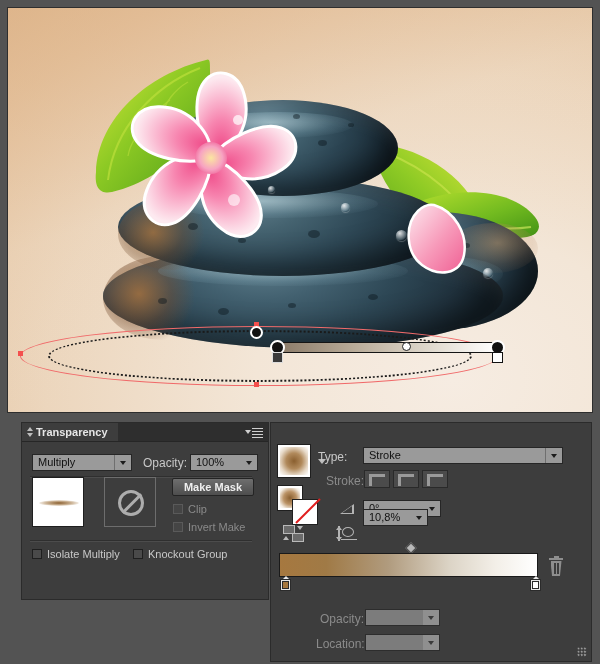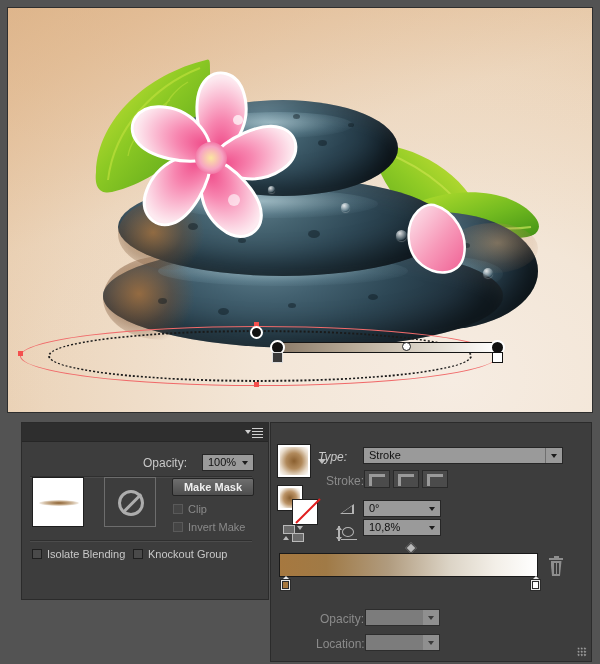--- a/index.html
+++ b/index.html
@@ -310,34 +310,43 @@
     <div class="annot-dot" style="left:394px;top:334px;width:7px;height:7px;background:#fff;border:1px solid #222"></div>
     <div class="annot-sq" style="left:264px;top:344px;width:9px;height:9px;background:#3a3a3a;border:1px solid #ddd"></div>
     <div class="annot-sq" style="left:484px;top:344px;width:9px;height:9px;background:#fff;border:1px solid #111"></div>
   </div>
 </div>
 
 <div id="panels">
 
   <div class="panel" style="left:21px;top:4px;width:246px;height:176px;">
     <div class="panel-tabbar">
+      <div class="panel-tab">
+        <span class="tab-grip"></span>
+        <span>Transparency</span>
+      </div>
       <div class="panel-menu">
         <span class="pm-tri"></span>
         <span class="pm-lines">
           <i style="top:1px"></i>
             <i style="top:4px"></i>
             <i style="top:7px"></i>
             <i style="top:10px"></i>
         </span>
       </div>
     </div>
   </div>
 
+  <div class="field" style="left:32px;top:36px;width:100px;">
+    <span class="fv">Multiply</span>
+    <span class="sep"></span>
+    <span class="arrow"></span>
+  </div>
   <div class="lbl" style="left:143px;top:38px;">Opacity:</div>
-  <div class="field" style="left:190px;top:36px;width:52px;margin-left:12px;">
+  <div class="field" style="left:190px;top:36px;width:68px;">
     <span class="fv">100%</span>
     <span class="arrow"></span>
   </div>
   <div class="divider" style="left:30px;top:58px;width:222px;"></div>
 
   <div class="thumb" id="tp-thumb-art" style="left:32px;top:59px;">
     <span class="streak"></span>
   </div>
   <div class="thumb" id="tp-thumb-mask" style="left:104px;top:59px;">
     <span class="no-sign"></span>
@@ -350,21 +359,21 @@
   </div>
   <div class="ckrow" style="left:173px;top:103px;">
     <span class="ckbox dimbox"></span>
     <span class="cklbl dim">Invert Make</span>
   </div>
 
   <div class="divider" style="left:30px;top:122px;width:222px;"></div>
 
   <div class="ckrow" style="left:32px;top:130px;">
     <span class="ckbox"></span>
-    <span class="cklbl">Isolate Blending</span>
+    <span class="cklbl">Isolate Multiply</span>
   </div>
   <div class="ckrow" style="left:133px;top:130px;text-align:center;">
     <span class="ckbox"></span>
     <span class="cklbl">Knockout Group</span>
   </div>
 
   <div class="panel" style="left:270px;top:4px;width:320px;height:238px;">
     <div id="gp-resize"></div>
   </div>
 
@@ -380,21 +389,21 @@
     <span class="slash"></span>
   </div>
 
   <div id="gp-revicon" style="left:283px;top:107px;">
     <span class="r1"></span>
     <span class="t"></span>
     <span class="r2"></span>
     <span class="t2"></span>
   </div>
 
-  <div class="lbl" style="left:318px;top:32px;font-style:italic;">Type:</div>
+  <div class="lbl" style="left:318px;top:32px;">Type:</div>
   <div class="field" style="left:363px;top:29px;width:200px;">
     <span class="fv">Stroke</span>
     <span class="sep"></span>
     <span class="arrow"></span>
   </div>
 
   <div class="lbl dim" style="left:326px;top:56px;">Stroke:</div>
   <div class="strokebtn" style="left:364px;top:52px;">
     <span class="m"></span>
   </div>
@@ -409,21 +418,21 @@
   <div class="field" style="left:363px;top:82px;width:78px;">
     <span class="fv">0°</span>
     <span class="arrow"></span>
   </div>
 
   <div id="scale-icon" style="left:338px;top:108px;">
     <span class="ar"></span>
     <span class="cir"></span>
     <span class="base"></span>
   </div>
-  <div class="field" style="left:363px;top:101px;width:78px;">
+  <div class="field" style="left:363px;top:91px;width:65px;">
     <span class="fv">10,8%</span>
     <span class="arrow"></span>
   </div>
 
   <div class="midpoint" style="left:407px;top:126px;"></div>
   <div id="gradbar" style="left:279px;top:135px;">
     <span class="fill" style="background:linear-gradient(90deg,#a6783f 0%,#a07a46 18%,#b09b7e 42%,#dcd4c6 66%,#f3efe8 84%,#ffffff 100%);"></span>
   </div>
   <div class="gstop" style="left:280px;top:158px;">
     <span class="tip"></span>

